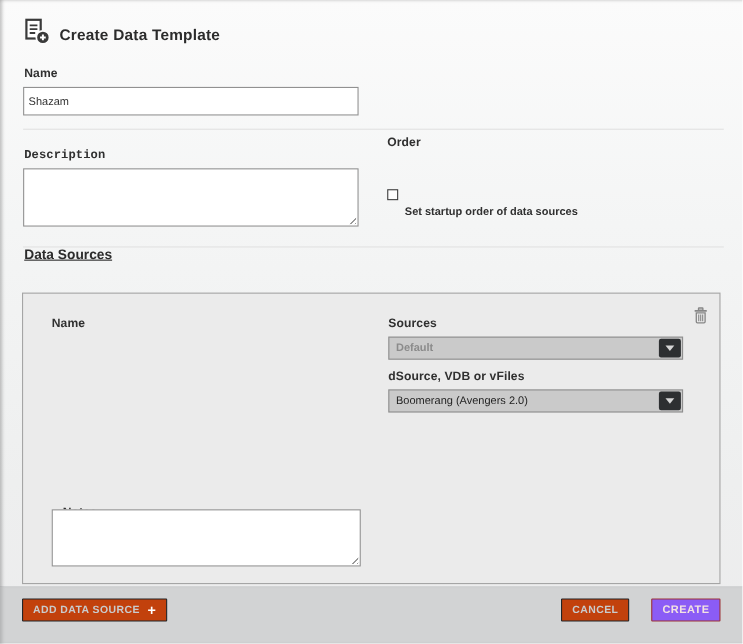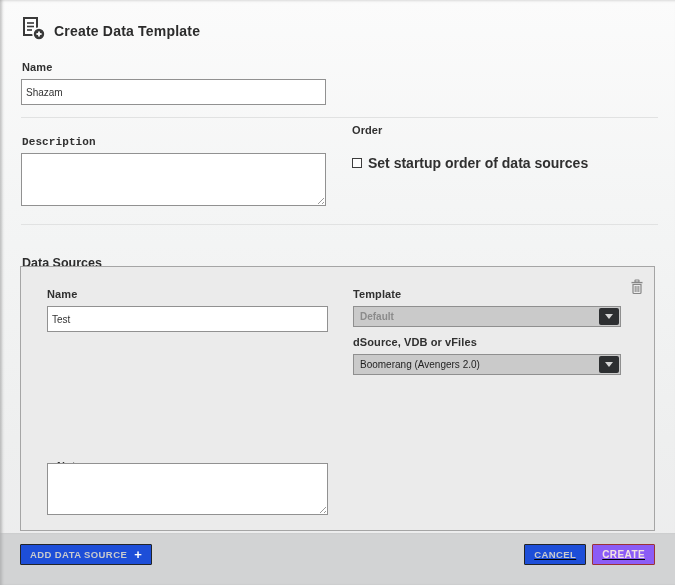--- a/index.html
+++ b/index.html
@@ -31,23 +31,23 @@
   .ta-wrap::after {
     content:""; position:absolute; right:2px; bottom:2px; width:9px; height:9px;
     background:repeating-linear-gradient(135deg, transparent 0 2px, #9a9a9a 2px 3px);
     clip-path:polygon(100% 0, 100% 100%, 0 100%); pointer-events:none;
   }
 
   .divider { position:absolute; left:21px; width:637px; height:1px; background:#e1e2e2; }
 
   .checkbox-row { position:absolute; left:352px; top:155px; display:flex; align-items:center; gap:6px; cursor:pointer; }
   .checkbox { width:10px; height:10px; border:1px solid #3c3c3c; background:#fdfdfd; flex:0 0 auto; }
-  .checkbox-label { font-size:14px; font-weight:bold; color:#303030; }
+  .checkbox-label { font-size:10px; font-weight:bold; color:#303030;margin-top:32px; }
 
-  .section-title { position:absolute; left:22px; top:256px; font-size:12.5px; font-weight:bold; color:#2c2c2c; }
+  .section-title { position:absolute; left:22px; top:224px; font-size:12.5px; font-weight:bold; color:#2c2c2c;text-decoration:underline; }
 
   .card {
     position:absolute; left:20px; top:266px; width:635px; height:265px;
     background:#ebebeb; border:1px solid #a5a5a5;
   }
   .card .lbl { position:absolute; }
 
   .select {
     position:absolute; height:21px; background:#cacaca; border:1px solid #8f8f8f;
     display:flex; align-items:center; cursor:pointer;
@@ -66,24 +66,24 @@
   .footer {
     position:absolute; left:0; top:533px; width:675px; height:52px;
     background:#d2d3d4; box-shadow:inset 3px 0 3px -1px rgba(0,0,0,.15);
     display:flex; justify-content:space-between; align-items:flex-start; padding:11px 20px 0 20px;
   }
   .btn {
     border:1px solid #222427; height:21px; display:inline-flex; align-items:center;
     font-family:"Liberation Sans",sans-serif; font-weight:bold; cursor:pointer;
     border-radius:1px; padding:0 9px;
   }
-  .btn-dark { background:#1d4ed8; color:#c9cbcd; font-size:9.5px; letter-spacing:.4px; }
+  .btn-dark { background:#c2410c; color:#c9cbcd; font-size:9.5px; letter-spacing:.4px; }
   .btn-red  { background:#8b5cf6; border-color:#9c3236; color:#f3e2e2; font-size:10px; letter-spacing:.4px; }
   .plus-glyph { color:#ffffff; font-size:13px; font-weight:bold; margin-left:7px; line-height:1; }
-  .right-btns { display:flex; gap:6px;text-decoration:underline; }
+  .right-btns { display:flex; gap:20px; }
 </style>
 </head>
 <body>
 
 <div class="page">
 
   <div class="title-row">
     <span>
       <svg width="27" height="27" viewBox="0 0 27 27">
         <rect x="4" y="3" width="13" height="17" fill="#ffffff" stroke="#3a3a3a" stroke-width="2"></rect>
@@ -125,23 +125,22 @@
         <rect x="5" y="1" width="4" height="2" rx="0.5" fill="none" stroke="#868686" stroke-width="1.2"></rect>
         <line x1="1.5" y1="3.6" x2="12.5" y2="3.6" stroke="#868686" stroke-width="1.4"></line>
         <path d="M3 5.5h8v8a1 1 0 0 1-1 1H4a1 1 0 0 1-1-1z" fill="none" stroke="#868686" stroke-width="1.2"></path>
         <line x1="5.2" y1="7" x2="5.2" y2="13" stroke="#868686" stroke-width="1"></line>
         <line x1="7" y1="7" x2="7" y2="13" stroke="#868686" stroke-width="1"></line>
         <line x1="8.8" y1="7" x2="8.8" y2="13" stroke="#868686" stroke-width="1"></line>
       </svg>
     </span>
 
     <label class="lbl" style="left:26px; top:21px;">Name</label>
-    <input class="txt-input" style="left: 26px; top: 39px; width: 281px; height: 21px;" value="Test">
 
-    <label class="lbl" style="left:332px; top:21px;">Template</label>
+    <label class="lbl" style="left:332px; top:21px;">Sources</label>
     <div class="select" style="left:332px; top:39px; width:268px;font-weight:bold;">
       <span class="sel-text sel-muted">Default</span>
       <span class="sel-btn">
         <span class="sel-arrow"></span>
       </span>
     </div>
 
     <label class="lbl" style="left:332px; top:69px;">dSource, VDB or vFiles</label>
     <div class="select" style="left:332px; top:87px; width:268px;">
       <span class="sel-text sel-dark">Boomerang (Avengers 2.0)</span>

